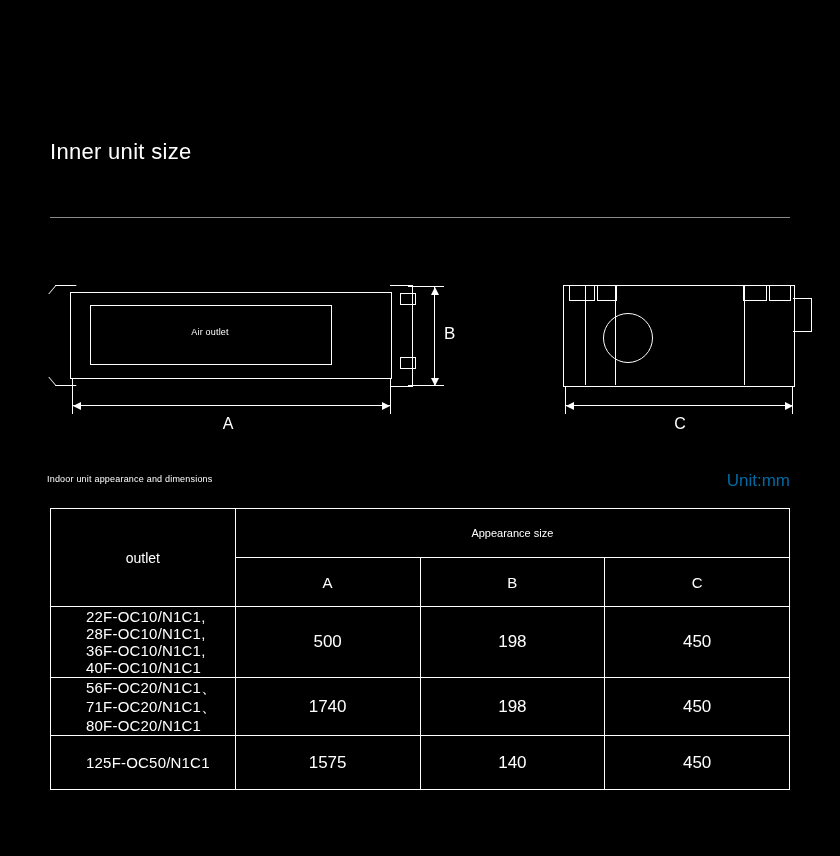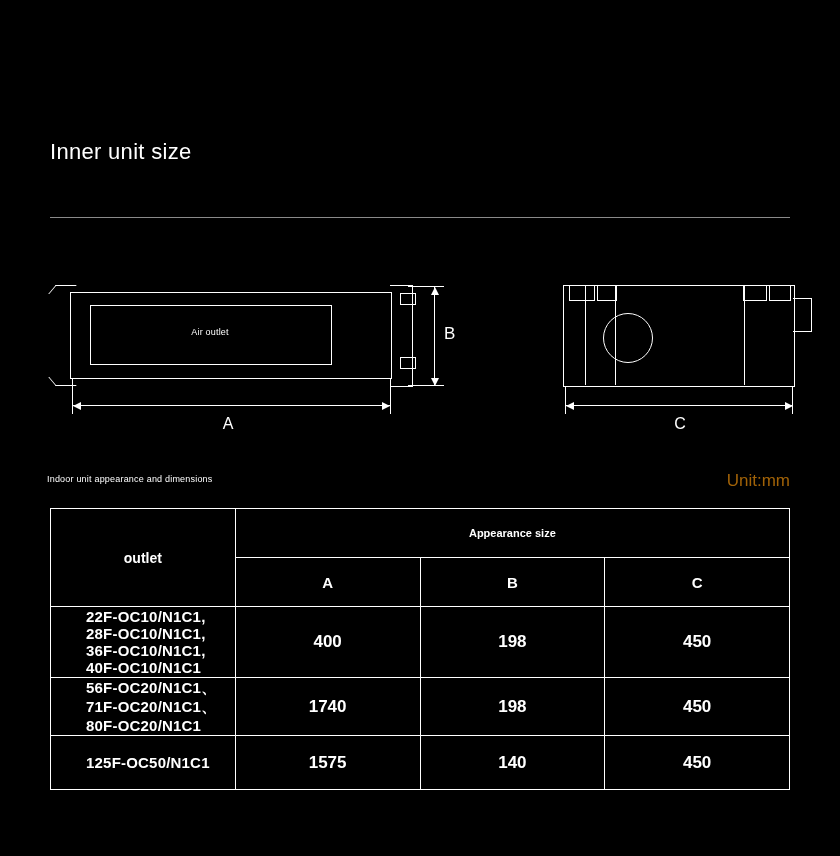--- a/index.html
+++ b/index.html
@@ -277,39 +277,39 @@
     top: 474px;
     font-size: 9px;
     color: #ffffff;
     letter-spacing: 0.2px;
   }
   .unit {
     position: absolute;
     right: 50px;
     top: 471px;
     font-size: 17px;
-    color: #a16207;
+    color: #0369a1;
   }
 
   
   .table-wrap {
     position: absolute;
     left: 50px;
     top: 508px;
     width: 740px;
   }
   table.specs {
     border-collapse: collapse;
     width: 740px;
     table-layout: fixed;
   }
   table.specs th, table.specs td {
     border: 1px solid #ffffff;
     color: #ffffff;
-    font-weight: 700;
+    font-weight: 400;
   }
   .th-model {
     height: 92px;
     font-size: 14px;
     text-align: center;
     vertical-align: middle;
   }
   .th-app {
     height: 46px;
     font-size: 11px;
@@ -405,21 +405,21 @@
           <th class="th-model" rowspan="2">outlet</th>
           <th class="th-app" colspan="3">Appearance size</th>
         </tr>
         <tr>
           <th class="th-dim col-a">A</th>
           <th class="th-dim col-b">B</th>
           <th class="th-dim col-c">C</th>
         </tr>
         <tr>
           <td class="model-cell">22F-OC10/N1C1, 28F-OC10/N1C1, 36F-OC10/N1C1, 40F-OC10/N1C1</td>
-          <td class="val-cell col-a">400</td>
+          <td class="val-cell col-a">500</td>
           <td class="val-cell col-b">198</td>
           <td class="val-cell col-c">450</td>
         </tr>
         <tr>
           <td class="model-cell">56F-OC20/N1C1、71F-OC20/N1C1、80F-OC20/N1C1</td>
           <td class="val-cell col-a">1740</td>
           <td class="val-cell col-b">198</td>
           <td class="val-cell col-c">450</td>
         </tr>
         <tr>

